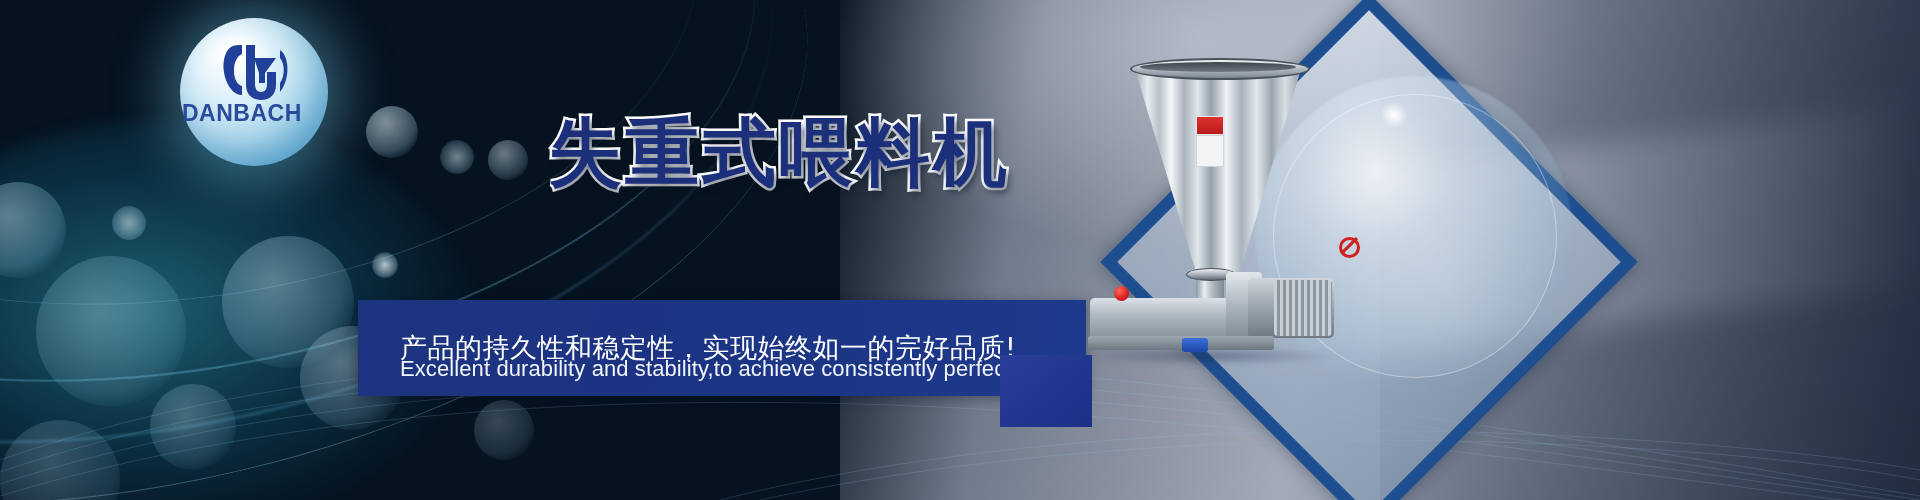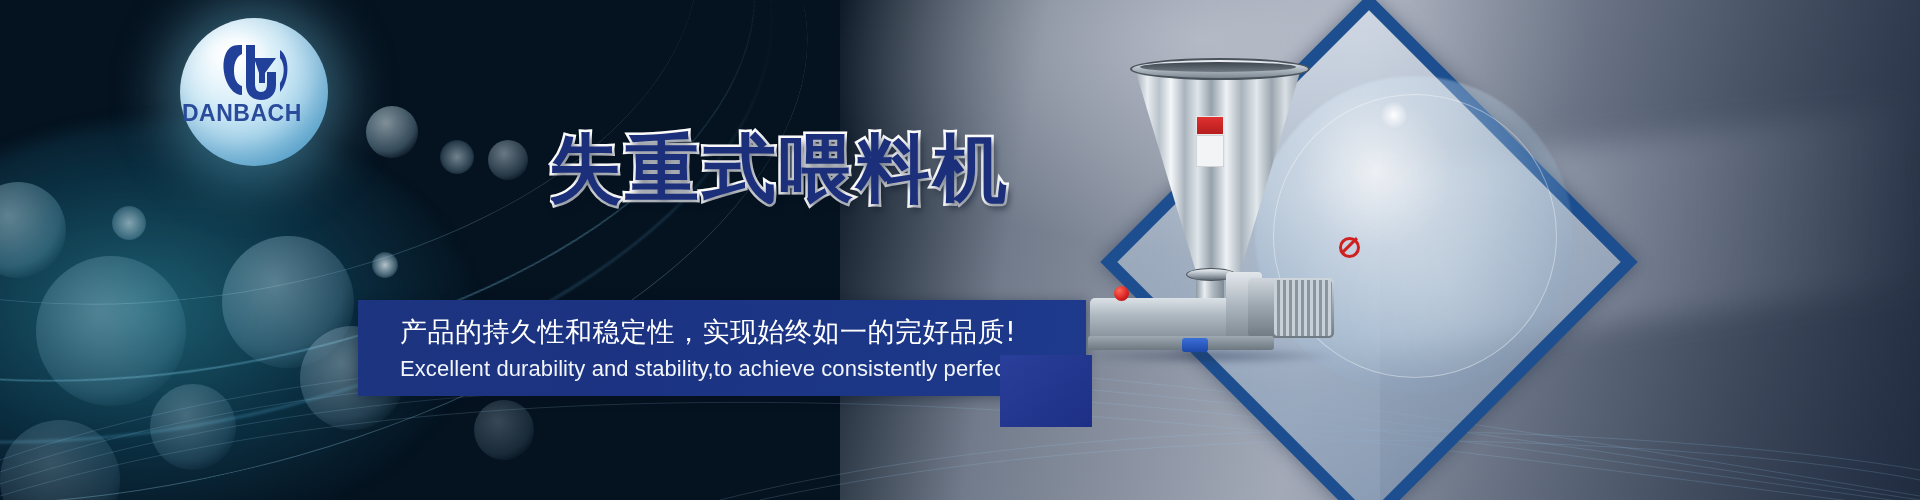--- a/index.html
+++ b/index.html
@@ -69,38 +69,38 @@
   }
   .logo-mark{position:absolute;left:218px;top:42px;width:76px;height:62px;}
   .logo-word{
     position:absolute;left:182px;top:100px;width:144px;text-align:left;
     font-family:"Liberation Sans",sans-serif;
     font-weight:bold;font-size:23px;letter-spacing:.5px;color:#2a4a9c;
   }
 
   
   .headline{
-    position:absolute;left:548px;top:120px;
+    position:absolute;left:548px;top:104px;
     font-family:"DejaVu Sans","Liberation Sans",sans-serif;
     font-weight:bold;font-size:74px;letter-spacing:3px;
     color:#1b2f7a;
     -webkit-text-stroke:5px #ffffff;
     paint-order:stroke fill;
     text-shadow:3px 5px 7px rgba(5,18,38,.55);
     white-space:nowrap;
   }
 
   
   .caption-box{
     position:absolute;left:358px;top:300px;width:728px;height:96px;
     background:linear-gradient(100deg,#1d3480 0%,#1b3382 40%,#1e3a8c 100%);
     box-shadow:0 2px 12px rgba(5,15,35,.4);
   }
   .caption-cn{
-    position:absolute;left:42px;top:14px;
+    position:absolute;left:42px;top:30px;
     font-family:"DejaVu Sans","Liberation Sans",sans-serif;
     font-size:27px;color:#ffffff;letter-spacing:.5px;white-space:nowrap;
   }
   .caption-en{
     position:absolute;left:42px;top:56px;
     font-family:"Liberation Sans",sans-serif;
     font-size:22px;color:#f2f5fb;letter-spacing:.1px;white-space:nowrap;
   }
 
   

